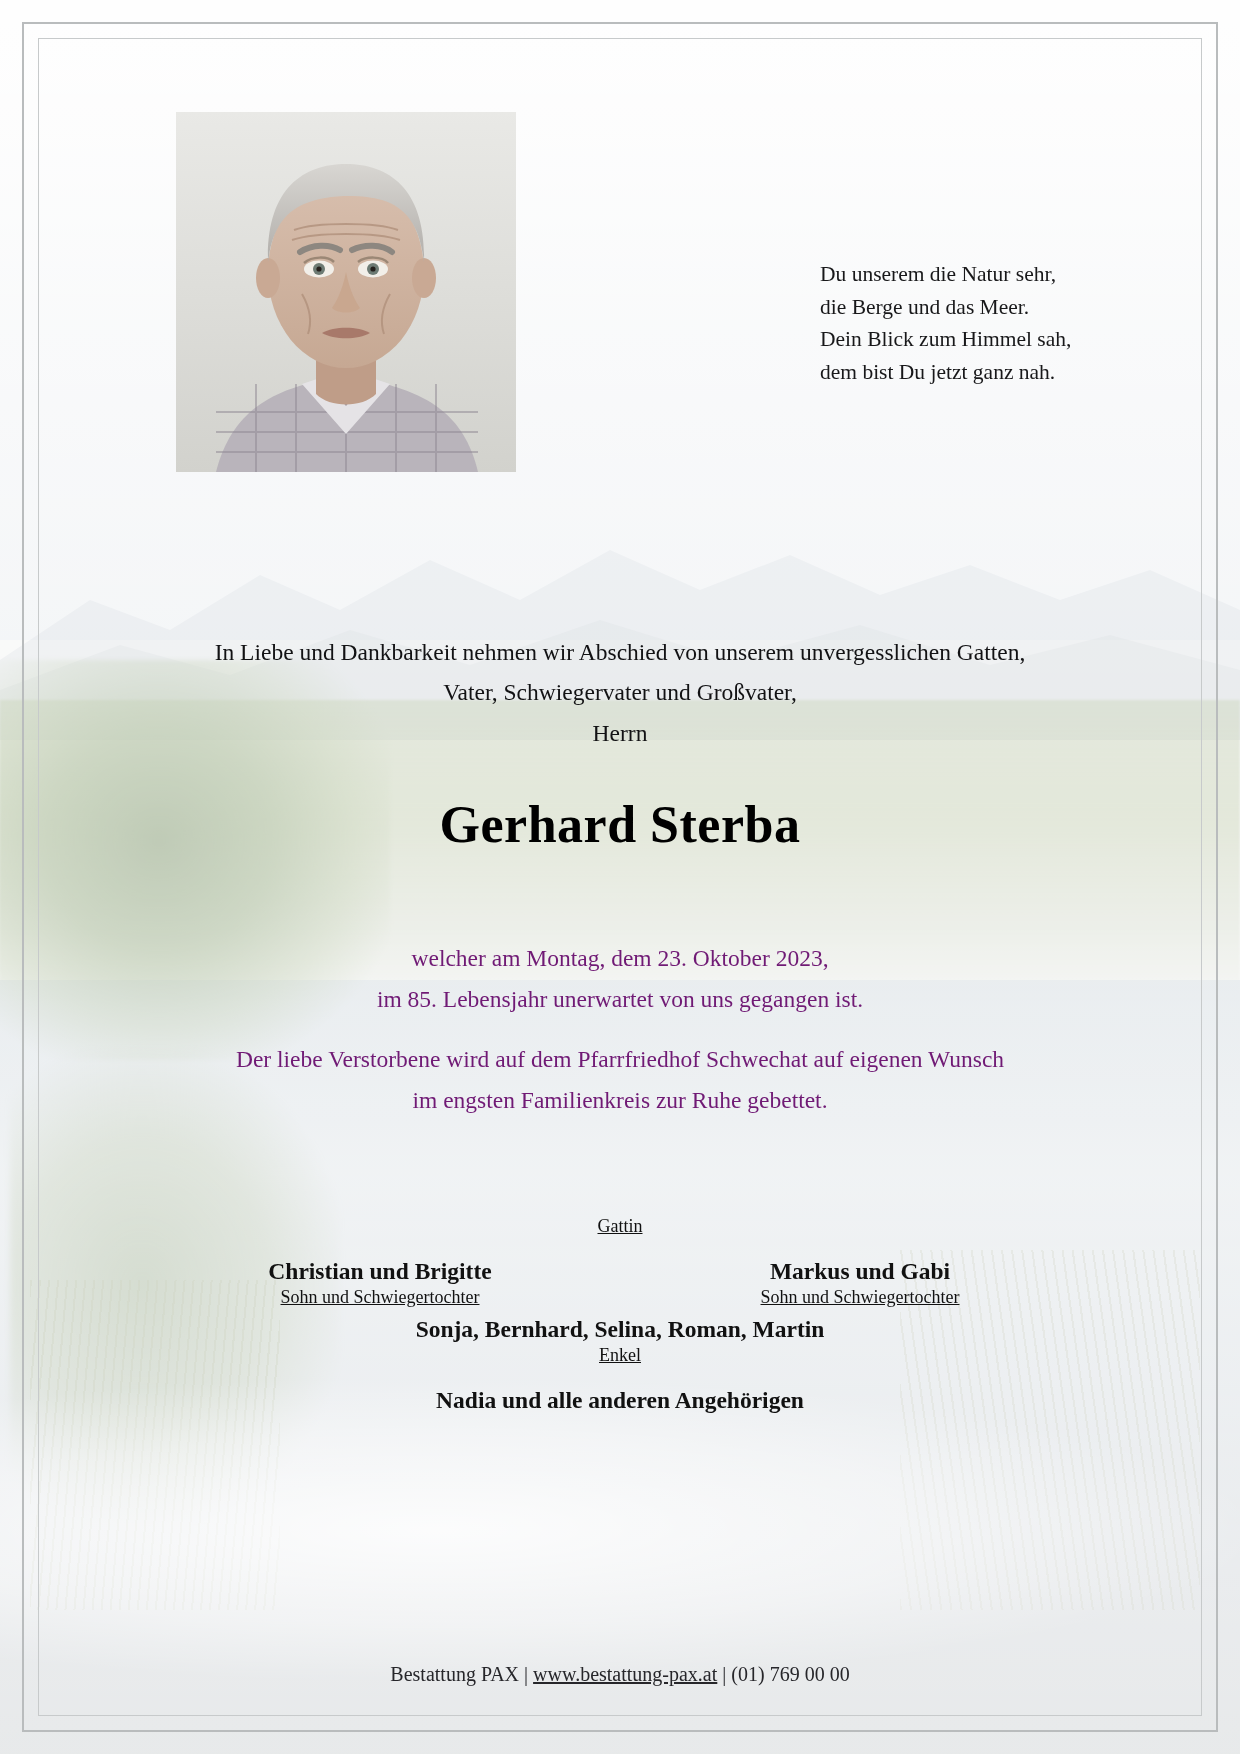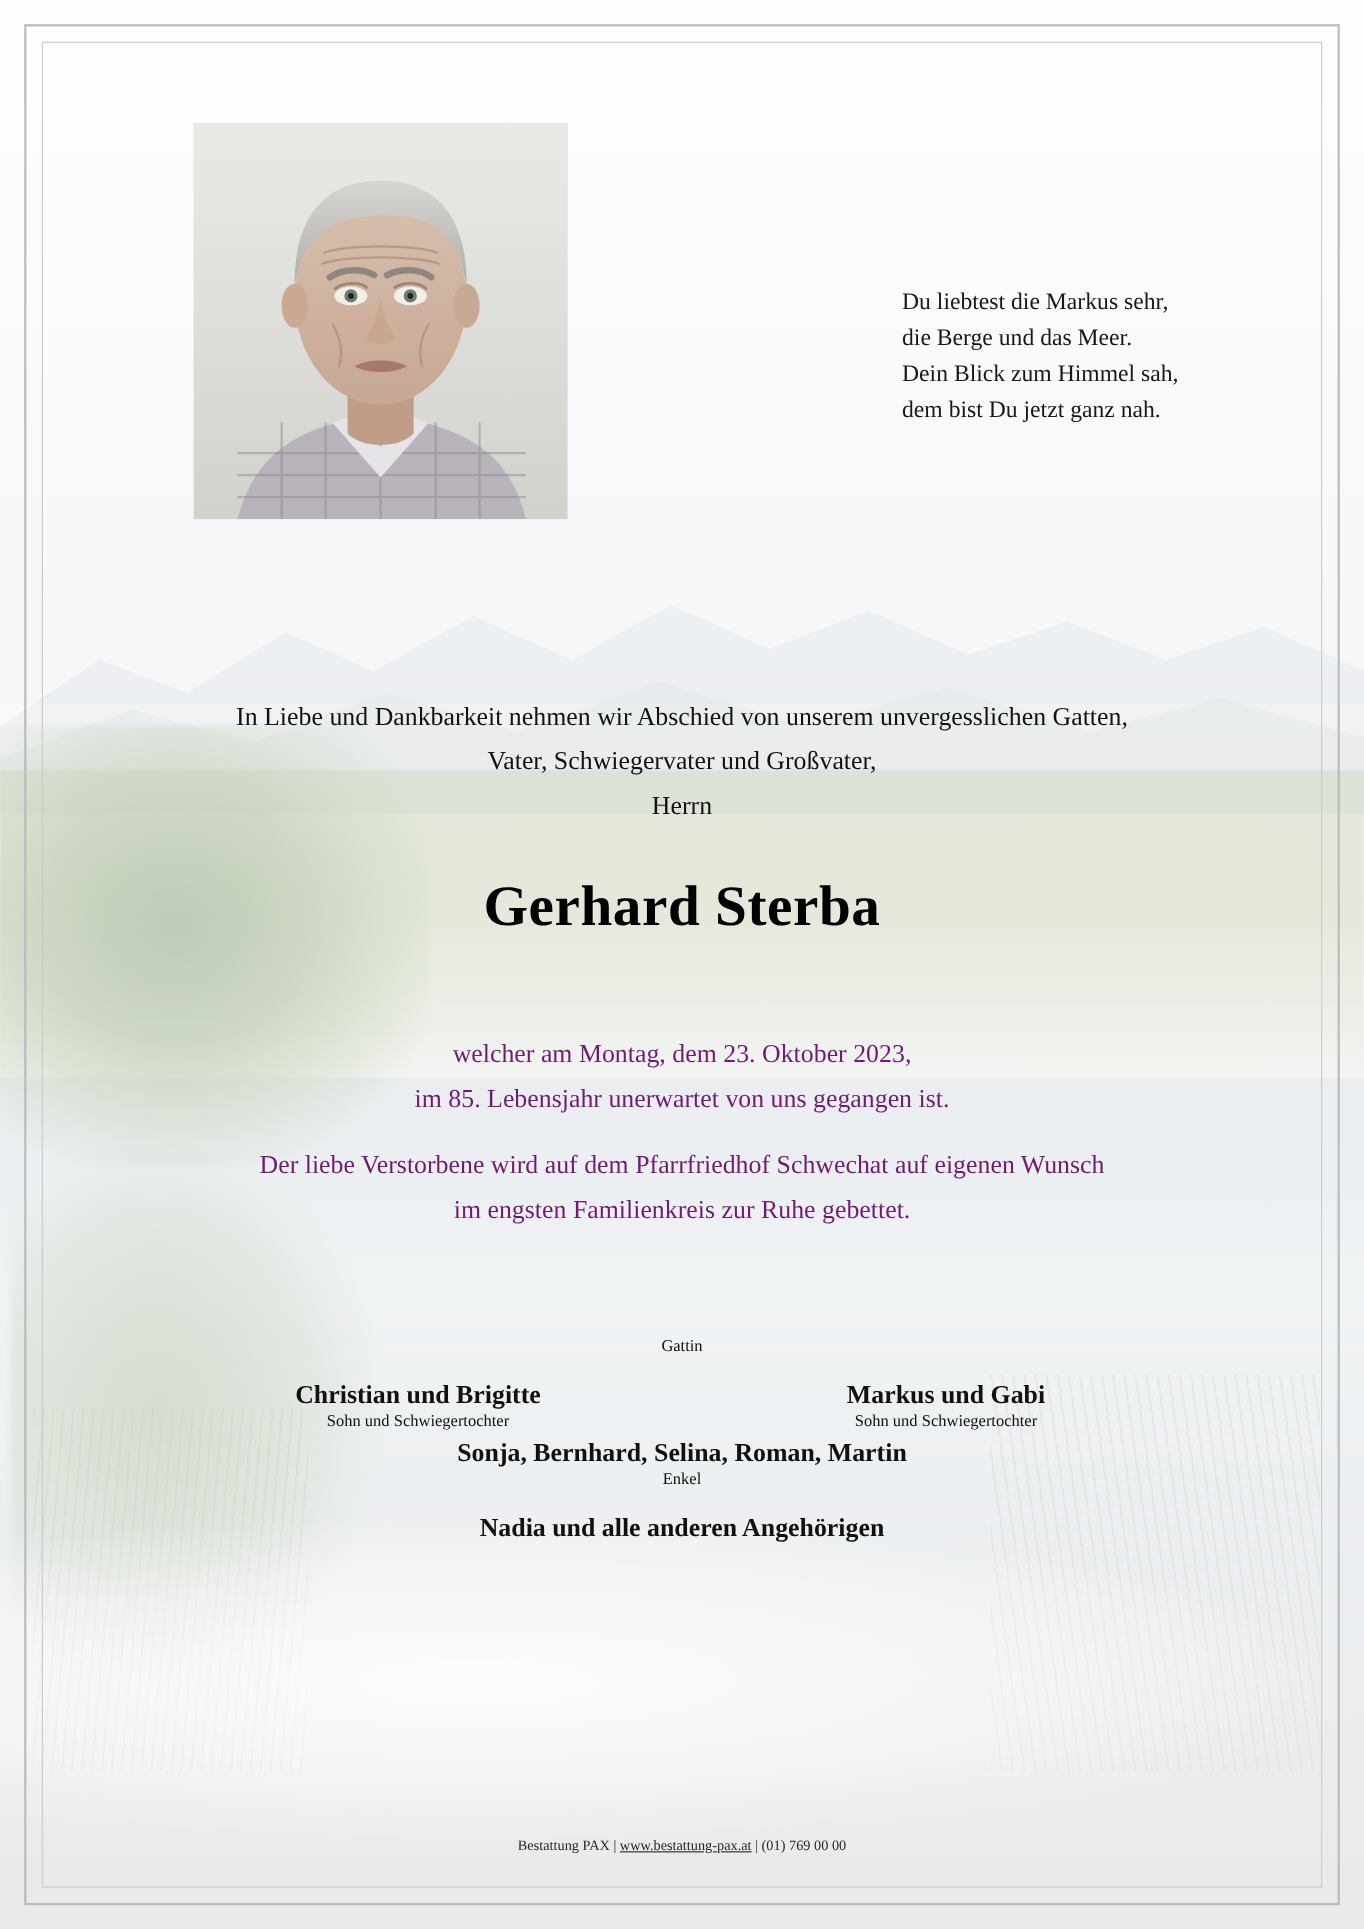--- a/index.html
+++ b/index.html
@@ -178,39 +178,40 @@
     top: 1215px;
     text-align: center;
     color: #111;
   }
   .fam-name {
     font-size: 23.5px;
     font-weight: bold;
     line-height: 1.28;
   }
   .fam-rel {
-    font-size: 15px;
+    font-size: 18px;
     line-height: 1.3;
     margin-bottom: 18px;
+    text-decoration: underline;
   }
   .fam-two {
     display: flex;
     justify-content: center;
     gap: 240px;
     margin-bottom: 4px;
   }
   .fam-col { min-width: 240px; }
   .fam-col .fam-rel { margin-bottom: 0; }
 
   .footer {
     position: absolute;
     left: 0; right: 0;
     bottom: 68px;
     text-align: center;
-    font-size: 13px;
+    font-size: 20px;
     color: #26262a;
   }
   .footer a {
     color: #26262a;
     text-decoration: underline;
   }
 </style>
 </head>
 <body>
 
@@ -292,21 +293,21 @@
         <g stroke="#b1917c" stroke-width="2" fill="none" opacity=".8">
           <path d="M118,118 C140,110 200,110 222,118"></path>
           <path d="M116,128 C140,120 200,120 224,128"></path>
           <path d="M126,182 C134,196 136,210 132,222"></path>
           <path d="M214,182 C206,196 204,210 208,222"></path>
         </g>
       </svg>
     </div>
 
     <div class="poem">
-      <div>Du liebtest die Markus sehr,</div>
+      <div>Du unserem die Natur sehr,</div>
       <div>die Berge und das Meer.</div>
       <div>Dein Blick zum Himmel sah,</div>
       <div>dem bist Du jetzt ganz nah.</div>
     </div>
 
     <div class="lead">
       <div>In Liebe und Dankbarkeit nehmen wir Abschied von unserem unvergesslichen Gatten,</div>
       <div>Vater, Schwiegervater und Großvater,</div>
       <div>Herrn</div>
     </div>

